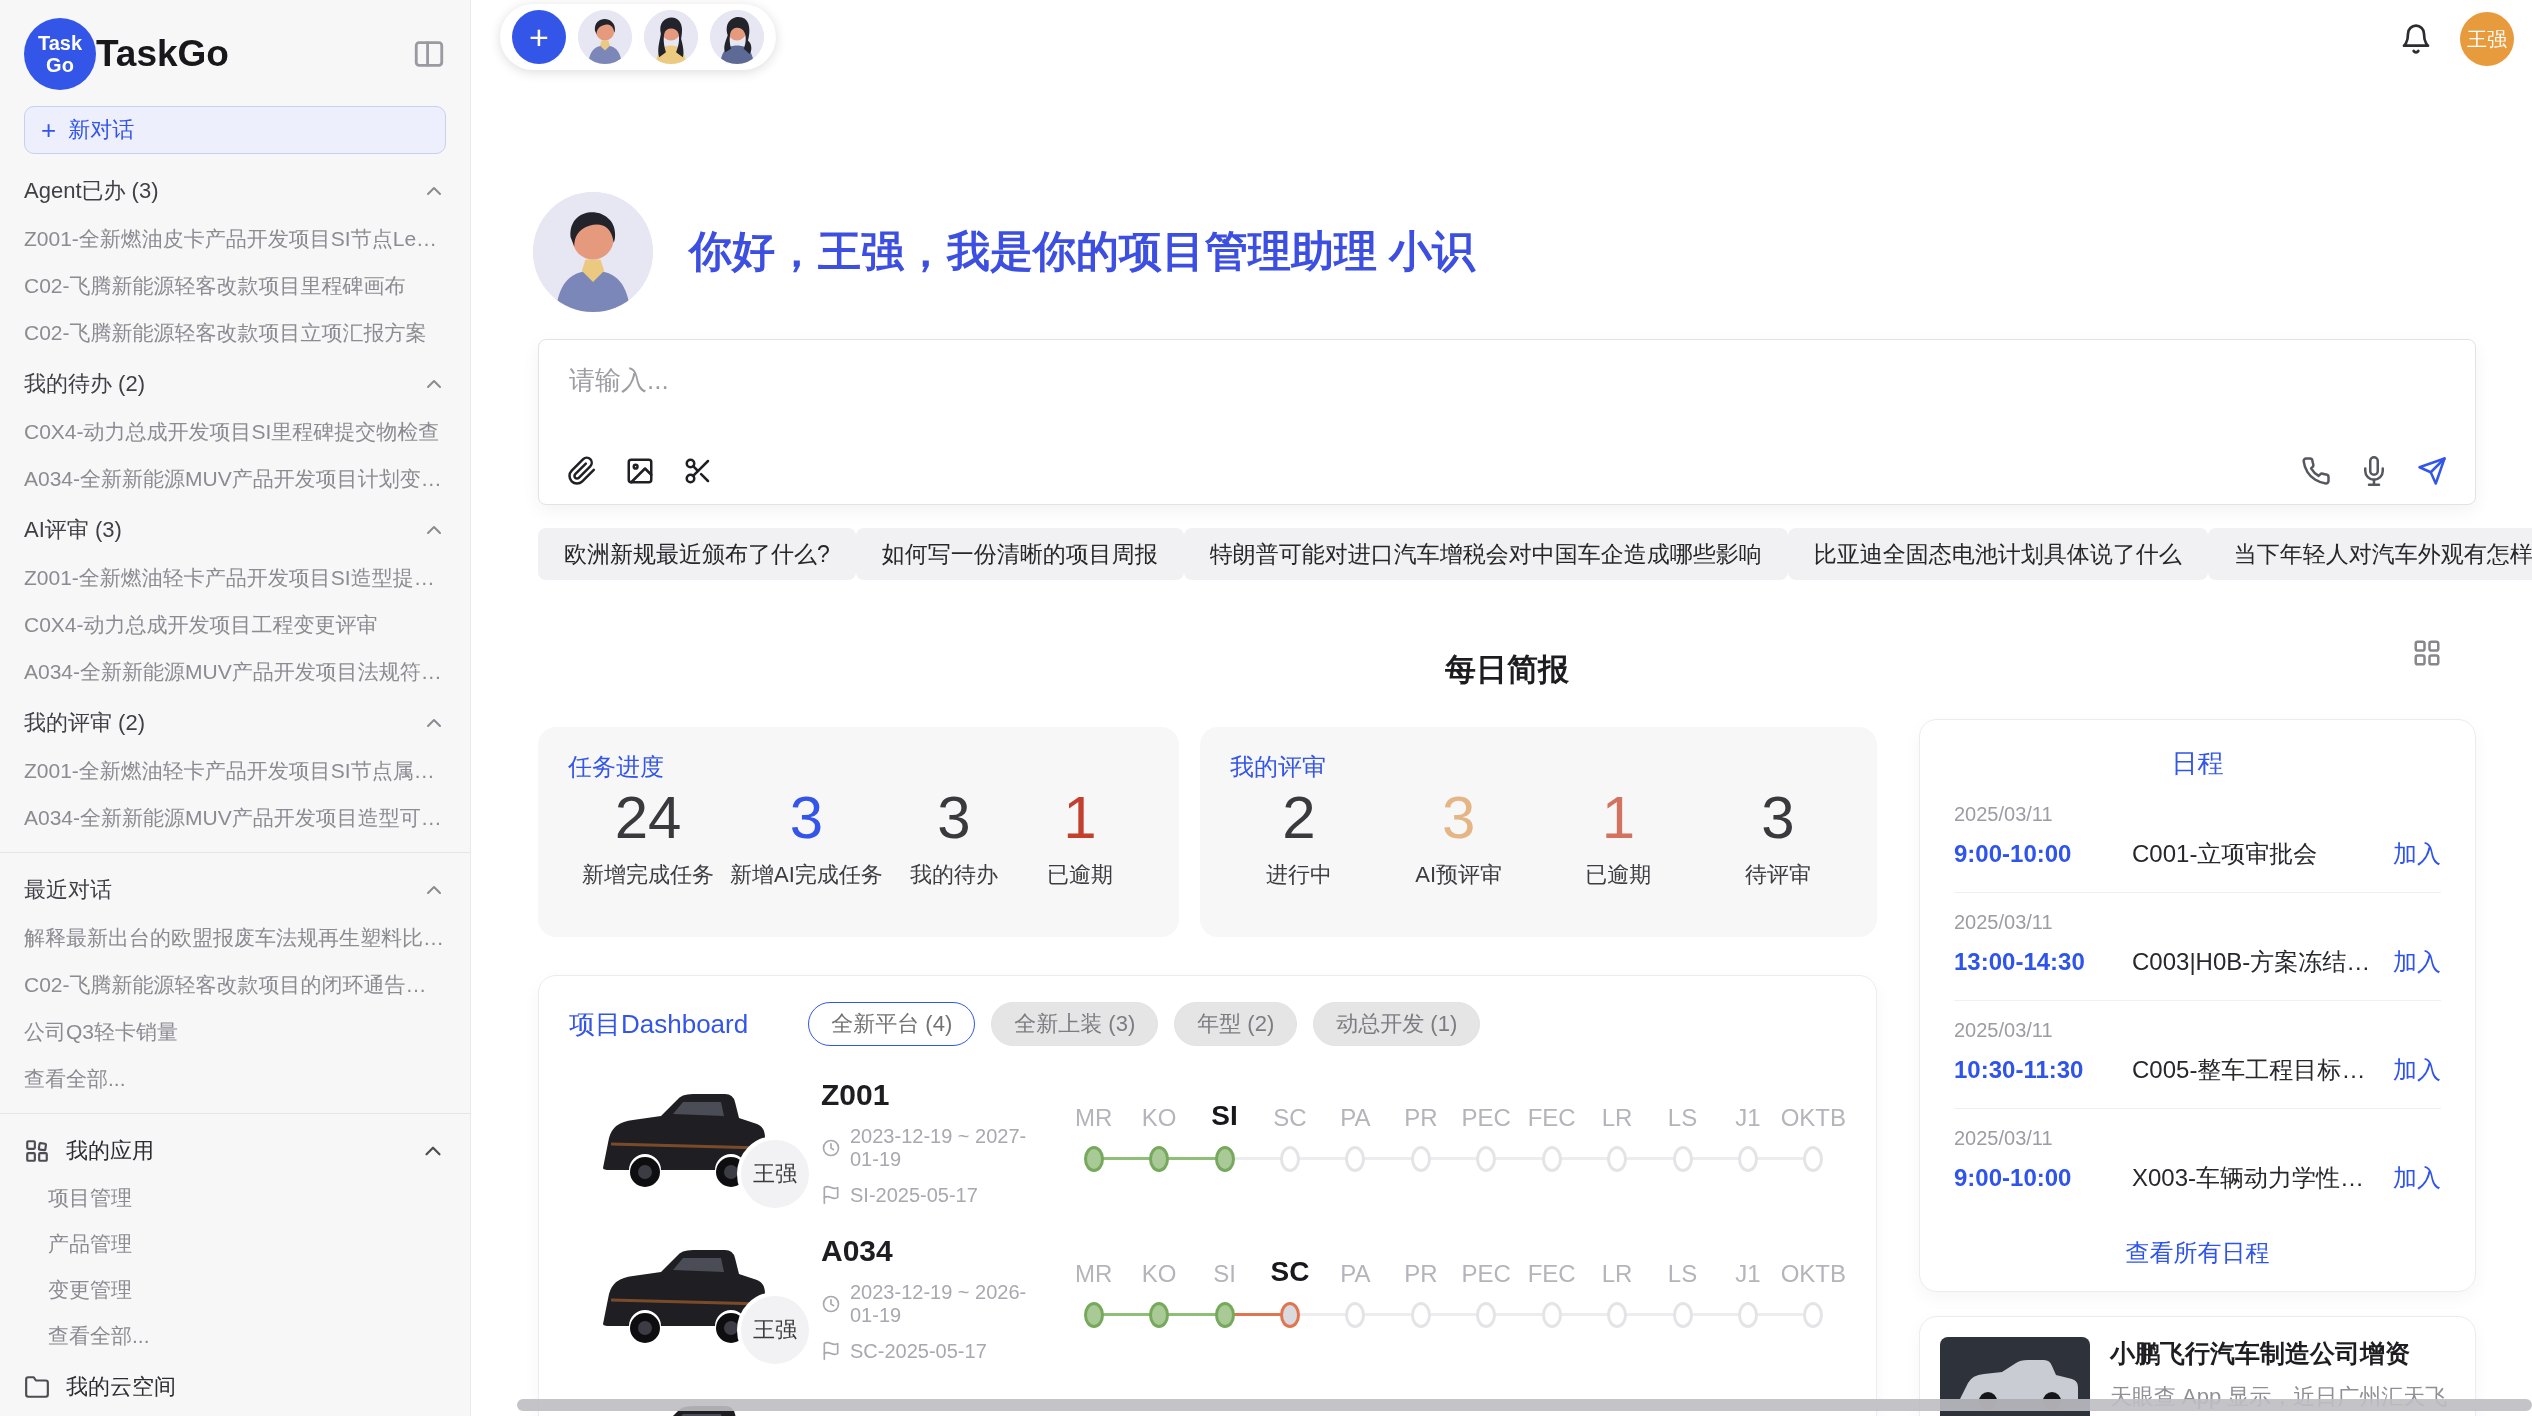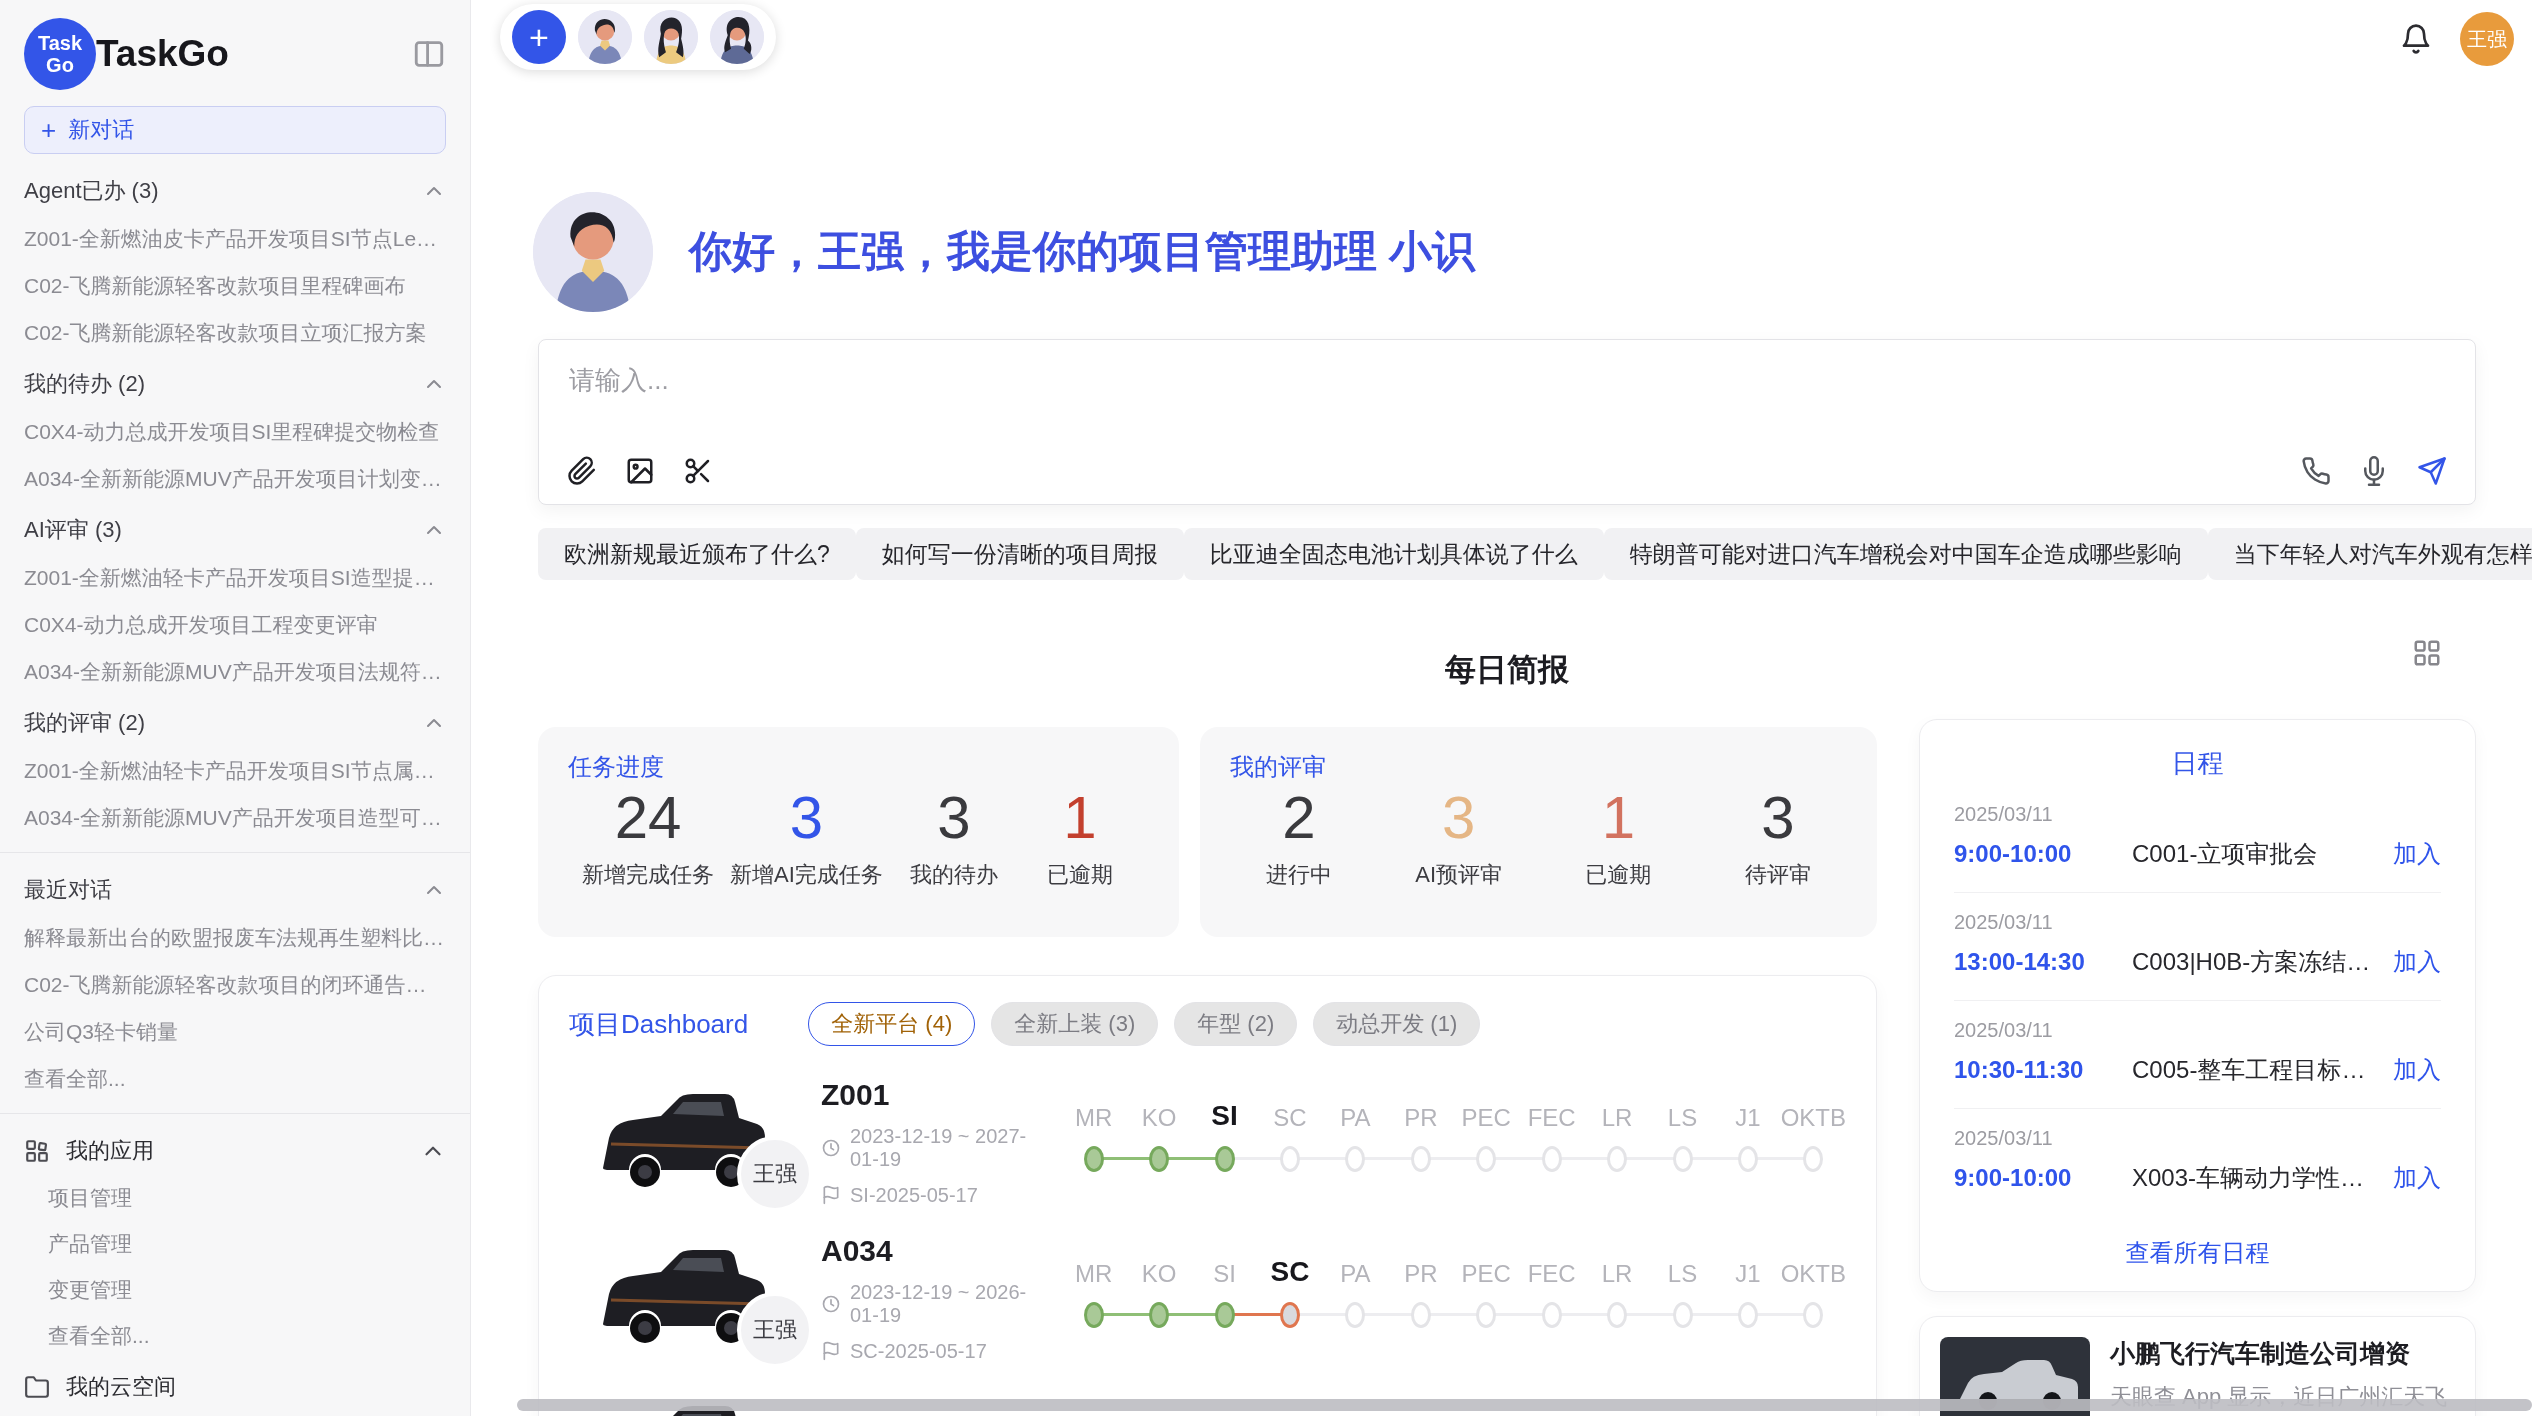--- a/index.html
+++ b/index.html
@@ -75,21 +75,21 @@
   .sch-time{color:#2f54eb;font-size:24px;font-weight:600;width:168px;flex:none;}
   .sch-name{flex:1;color:#27272c;font-size:24px;white-space:nowrap;overflow:hidden;text-overflow:ellipsis;}
   .sch-join{color:#2f54eb;font-size:24px;cursor:pointer;flex:none;}
   .sch-footer{padding:16px 0 22px;text-align:center;color:#2f54eb;font-size:24px;cursor:pointer;}
 
   .dash{position:absolute;left:67px;top:975px;width:1339px;height:620px;background:#fff;border:1px solid #ececef;border-radius:18px;box-shadow:0 6px 18px rgba(0,0,0,.04);box-sizing:border-box;padding:26px 30px;}
   .dash-head{display:flex;align-items:center;gap:60px;}
   .dash-title{color:#3355e8;font-size:26px;}
   .filters{display:flex;gap:16px;}
   .filter{height:44px;border-radius:22px;border:1px solid #e3e3e6;color:#7c7c83;background:#e5e5e5;display:flex;align-items:center;padding:0 22px;font-size:22px;cursor:pointer;font-family:inherit;}
-  .filter.active{border-color:#3355e8;color:#a16207;background:#fff;}
+  .filter.active{border-color:#3355e8;color:#737373;background:#fff;}
   .proj-row{display:flex;align-items:center;margin-top:36px;height:120px;}
   .proj-img{position:relative;width:180px;height:120px;margin-left:22px;flex:none;}
   .proj-img svg{display:block;}
   .owner-badge{position:absolute;right:-42px;bottom:-10px;width:76px;height:76px;border-radius:50%;background:#f2f2f4;border:4px solid #fff;display:flex;align-items:center;justify-content:center;font-size:22px;color:#3a3a40;box-sizing:border-box;}
   .proj-info{margin-left:50px;width:230px;flex:none;}
   .proj-code{font-size:30px;font-weight:700;color:#1d1d22;}
   .proj-meta{display:flex;align-items:center;gap:9px;color:#a8a8af;font-size:20px;margin-top:13px;}
   .proj-meta .ico{width:20px;height:20px;flex:none;}
   .track{position:relative;flex:1;height:100px;margin-left:10px;}
   .track-lines{position:absolute;left:0;right:0;top:0;bottom:0;z-index:0;}
@@ -321,22 +321,22 @@
         <svg class="ico send" viewBox="0 0 24 24">
             <line x1="22" y1="2" x2="11" y2="13"></line>
             <polygon points="22 2 15 22 11 13 2 9 22 2"></polygon>
           </svg>
       </div>
     </div>
 
     <div class="chips" id="chips">
         <button class="chip">欧洲新规最近颁布了什么?</button>
         <button class="chip">如何写一份清晰的项目周报</button>
+        <button class="chip">特朗普可能对进口汽车增税会对中国车企造成哪些影响</button>
         <button class="chip">比亚迪全固态电池计划具体说了什么</button>
-        <button class="chip">特朗普可能对进口汽车增税会对中国车企造成哪些影响</button>
         <button class="chip">当下年轻人对汽车外观有怎样的喜好趋势</button>
       </div>
 
     <div class="brief-head">每日简报</div>
     <svg class="ico brief-grid" viewBox="0 0 24 24">
         <rect x="3" y="3" width="7" height="7" rx="1.5"></rect>
         <rect x="14" y="3" width="7" height="7" rx="1.5"></rect>
         <rect x="3" y="14" width="7" height="7" rx="1.5"></rect>
         <rect x="14" y="14" width="7" height="7" rx="1.5"></rect>
       </svg>

